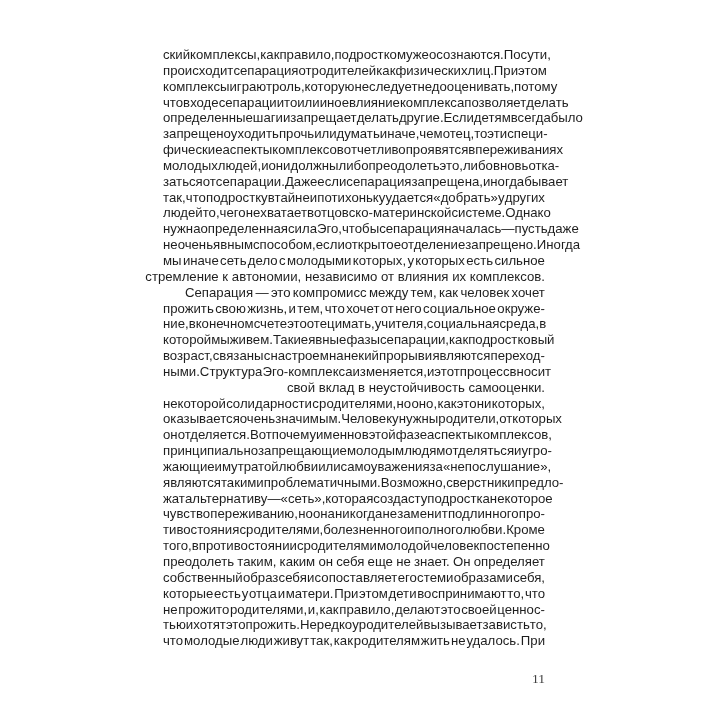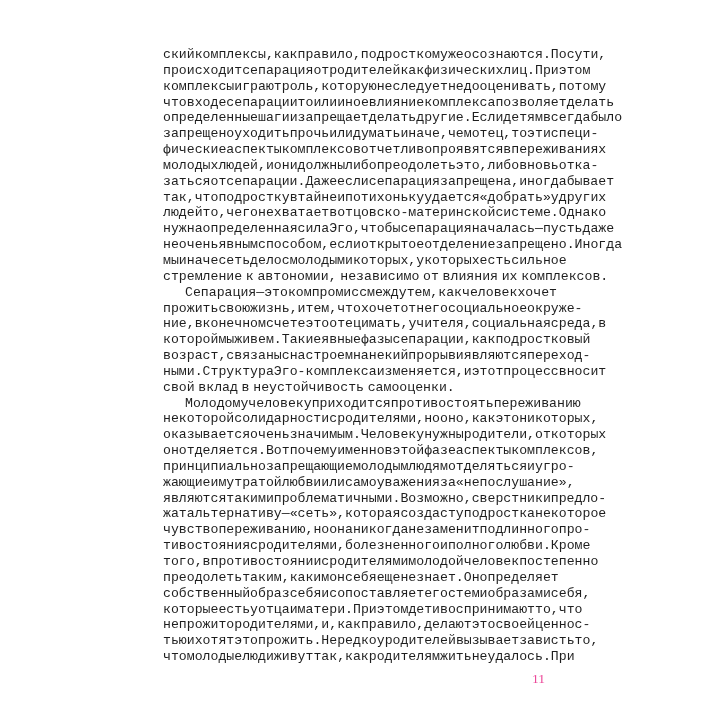--- a/index.html
+++ b/index.html
@@ -2,30 +2,30 @@
 <html><head>
 <meta charset="utf-8">
 <style>
   html, body { margin: 0; padding: 0; }
   body {
     width: 720px; height: 720px; background: #ffffff; overflow: hidden;
     position: relative;
   }
   .page {
     position: absolute; left: 163px; top: 47px; width: 382px;
-    font-family: Liberation Mono, monospace;
+    font-family: Liberation Sans, sans-serif;
     font-size: 13.2px; line-height: 15.85px; color: #1e1e1e;
     text-align: justify;
   }
   .folio {
     position: absolute; left: 500px; top: 671px; width: 45px; text-align: right;
-    font-family: "Liberation Serif", "DejaVu Serif", serif; font-size: 13.5px; color: #ec4899;
+    font-family: "Liberation Serif", "DejaVu Serif", serif; font-size: 13.5px; color: #404040;
   }
   .jl { display: flex; justify-content: space-between; white-space: nowrap; height: 15.85px; }
-  .jl.last { justify-content: flex-start; gap: 0.28em; }
+  .jl.last { justify-content: flex-end; gap: 0.28em; margin-left: 27px; }
   .jl.ind { padding-left: 22px; }
 </style>
 </head>
 <body>
 
 <div class="page">
   <div id="p0">
       <div class="jl">
         <span>ский</span>
         <span>комплексы,</span>
@@ -273,27 +273,20 @@
       </div>
       <div class="jl last">
         <span>свой</span>
         <span>вклад</span>
         <span>в</span>
         <span>неустойчивость</span>
         <span>самооценки.</span>
       </div>
     </div>
   <div id="p2">
-      <div class="jl ind">
-        <span>Молодому</span>
-        <span>человеку</span>
-        <span>приходится</span>
-        <span>противостоять</span>
-        <span>переживанию</span>
-      </div>
       <div class="jl">
         <span>некоторой</span>
         <span>солидарности</span>
         <span>с</span>
         <span>родителями,</span>
         <span>но</span>
         <span>оно,</span>
         <span>как</span>
         <span>это</span>
         <span>ни</span>

